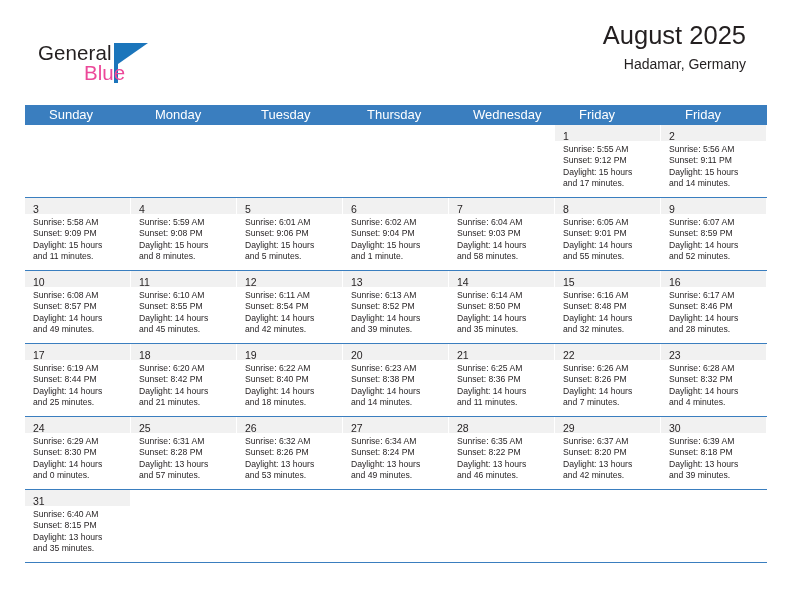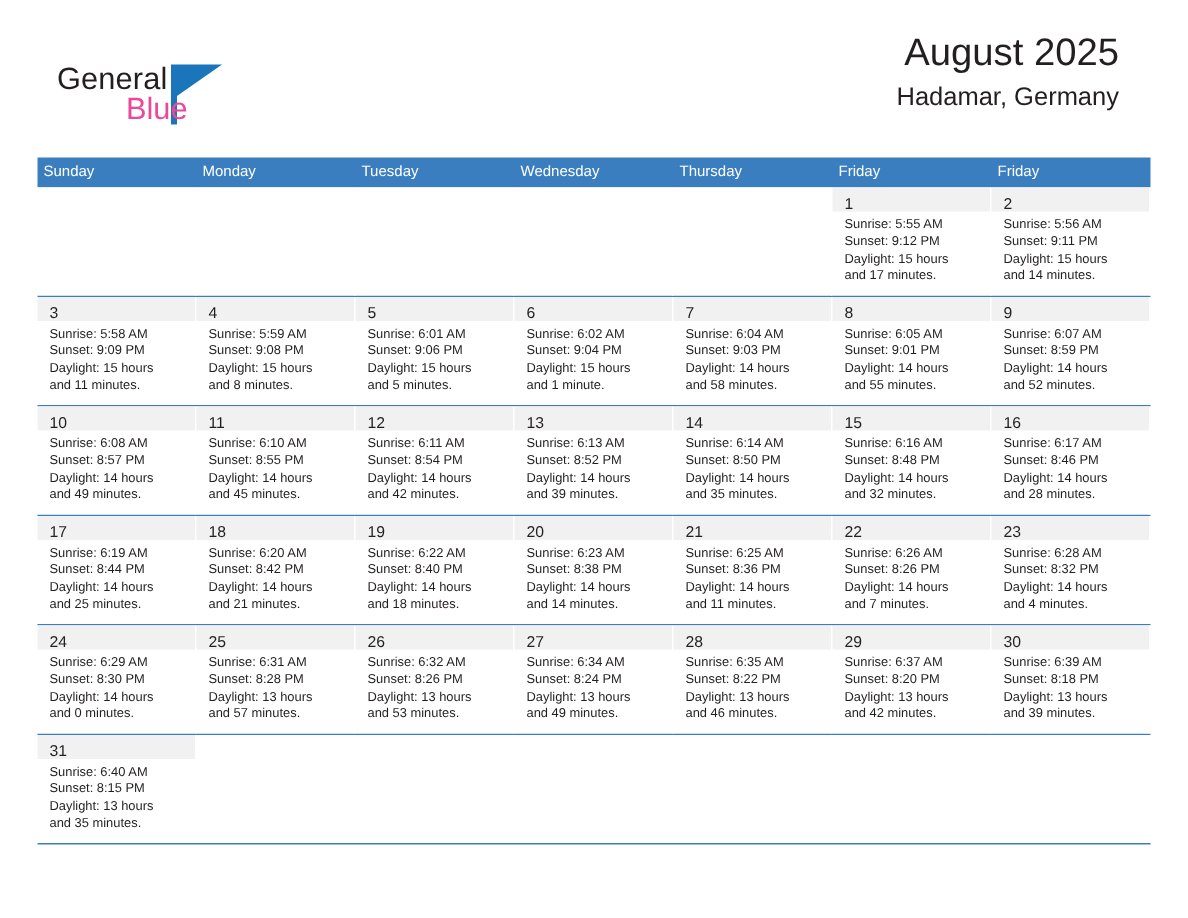--- a/index.html
+++ b/index.html
@@ -81,21 +81,21 @@
   }
   .cal-title {
     font-size: 25.5px;
     line-height: 32px;
     color: #231f20;
     font-weight: normal;
     white-space: nowrap;
   }
   .cal-sub {
     margin-top: 5px;
-    font-size: 17px;
+    font-size: 14px;
     line-height: 17px;
     color: #231f20;
     white-space: nowrap;
   }
 
   
   .calendar {
     position: absolute;
     left: 25px;
     top: 105px;
@@ -105,23 +105,23 @@
   .weekhead {
     display: flex;
     width: 742px;
     height: 20px;
     background: #3a7ebf;
   }
   .weekhead .dow {
     flex: 0 0 106px;
     width: 106px;
     box-sizing: border-box;
-    padding: 3px 0 0 4px;
+    padding: 3px 0 0 24px;
     color: #ffffff;
-    font-size: 10px;
+    font-size: 13px;
     line-height: 14px;
     white-space: nowrap;
   }
 
   .week {
     display: flex;
     width: 742px;
     border-top: 1px solid #3a7ebf;
     box-sizing: border-box;
   }
@@ -188,22 +188,22 @@
     </div>
 
   </div>
 
   <div class="calendar">
 
     <div class="weekhead">
       <div class="dow">Sunday</div>
       <div class="dow">Monday</div>
       <div class="dow">Tuesday</div>
+      <div class="dow">Thursday</div>
       <div class="dow">Wednesday</div>
-      <div class="dow">Thursday</div>
       <div class="dow">Friday</div>
       <div class="dow">Friday</div>
     </div>
 
     <div id="weeks-container">
         <div class="week">
           <div class="day empty">
             <div class="daynum-band"><span class="daynum"></span></div>
           </div>
           <div class="day empty">

